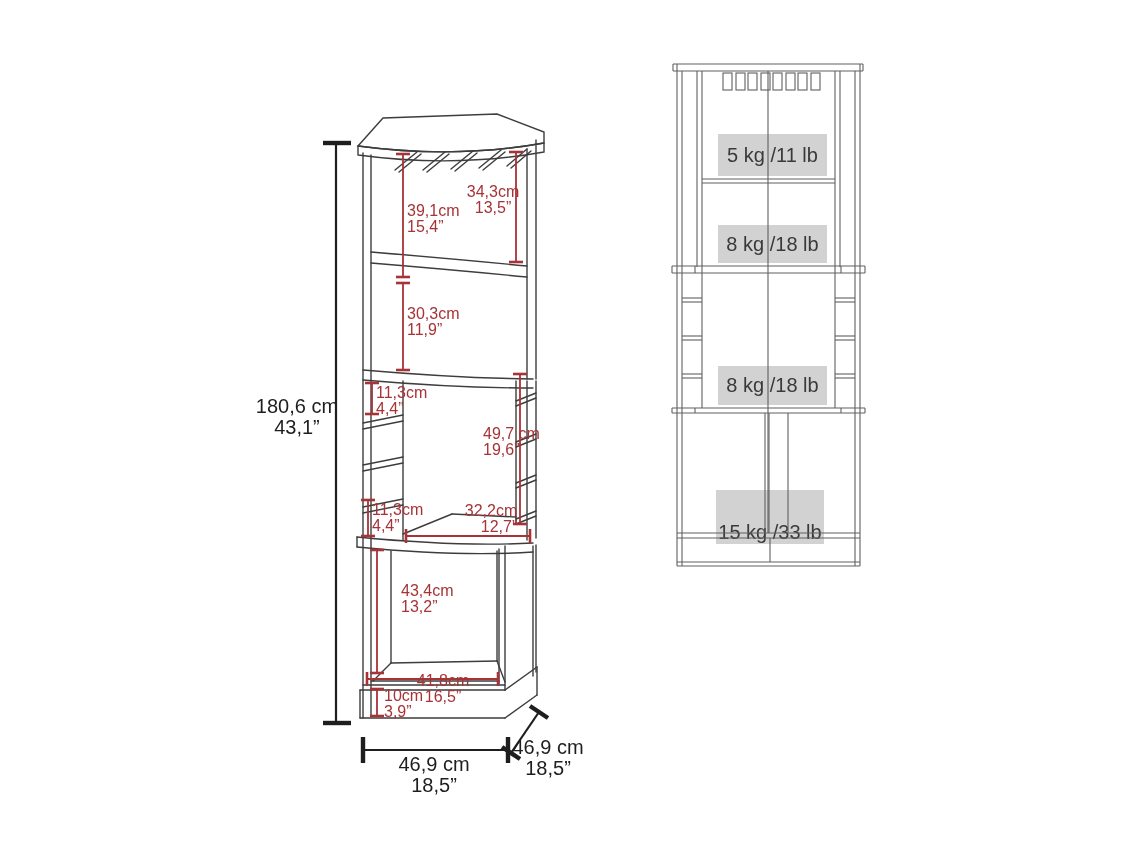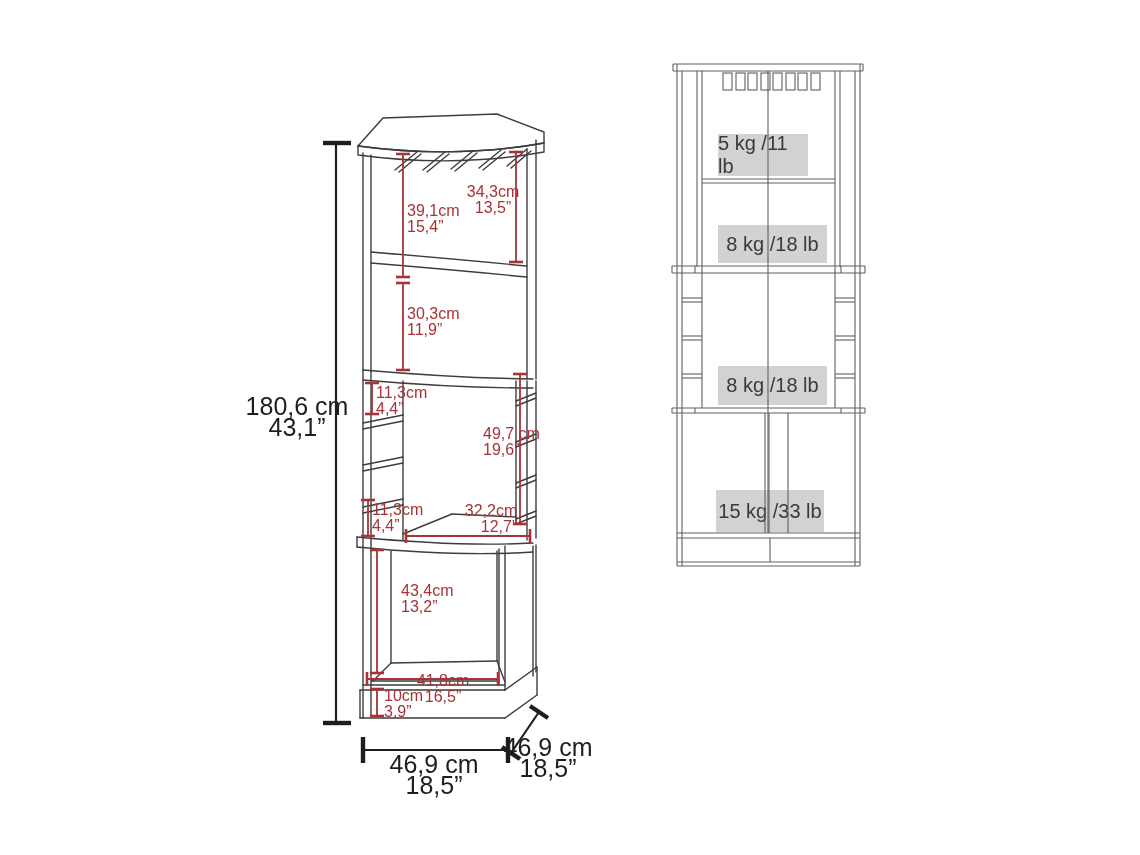--- a/index.html
+++ b/index.html
@@ -13,44 +13,44 @@
   .fill-white{fill:#ffffff;}
   .lw-light{stroke:var(--line-light,#606060);fill:none;stroke-width:1.1;}
   .lw-red{stroke:var(--dim-red,#a73337);fill:none;stroke-width:1.8;}
   .lw-red-cap{stroke-width:2.6;}
   .lw-black{stroke:var(--dim-black,#1e1e1e);fill:none;stroke-width:2.2;}
   .lw-black-cap{stroke-width:4.4;}
   
   .dim{position:absolute;z-index:3;white-space:nowrap;}
   .dim span{display:block;}
   .dim.red{color:var(--dim-red,#a73337);font-size:16px;line-height:16px;}
-  .dim.black{color:var(--dim-black,#1e1e1e);font-size:25px;line-height:21px;}
+  .dim.black{color:var(--dim-black,#1e1e1e);font-size:20px;line-height:21px;}
   .dim.center{transform:translateX(-50%);text-align:center;}
   
   .band{
     position:absolute;z-index:1;background:var(--band-bg,#d2d2d2);
     display:flex;align-items:center;justify-content:center;
     color:var(--band-text,#3a3a3a);font-size:20px;
   }
 </style>
 </head>
 <body>
 
 <div class="canvas">
 
-  <div class="band" style="left:718px;top:134px;width:90px;height:42px;">
+  <div class="band" style="left:718px;top:134px;width:109px;height:42px;">
     <span>5 kg /11 lb</span>
   </div>
   <div class="band" style="left:718px;top:225px;width:109px;height:38px;">
     <span>8 kg /18 lb</span>
   </div>
   <div class="band" style="left:718px;top:366px;width:109px;height:39px;">
     <span>8 kg /18 lb</span>
   </div>
-  <div class="band" style="left:716px;top:490px;width:108px;height:42px;">
+  <div class="band" style="left:716px;top:490px;width:108px;height:54px;align-items:flex-end;">
     <span>15 kg /33 lb</span>
   </div>
 
   <svg class="artwork" viewBox="0 0 1140 855">
 
     <g>
 
       <g>
         <path class="lw-main fill-white" d="M358,146 L383,118 L497,114 L544,132 L544,143 Q455,159 358,146 Z"></path>
         <path class="lw-main" d="M358,146 Q455,159 544,143 L544,152 Q455,168 358,155 Z"></path>

